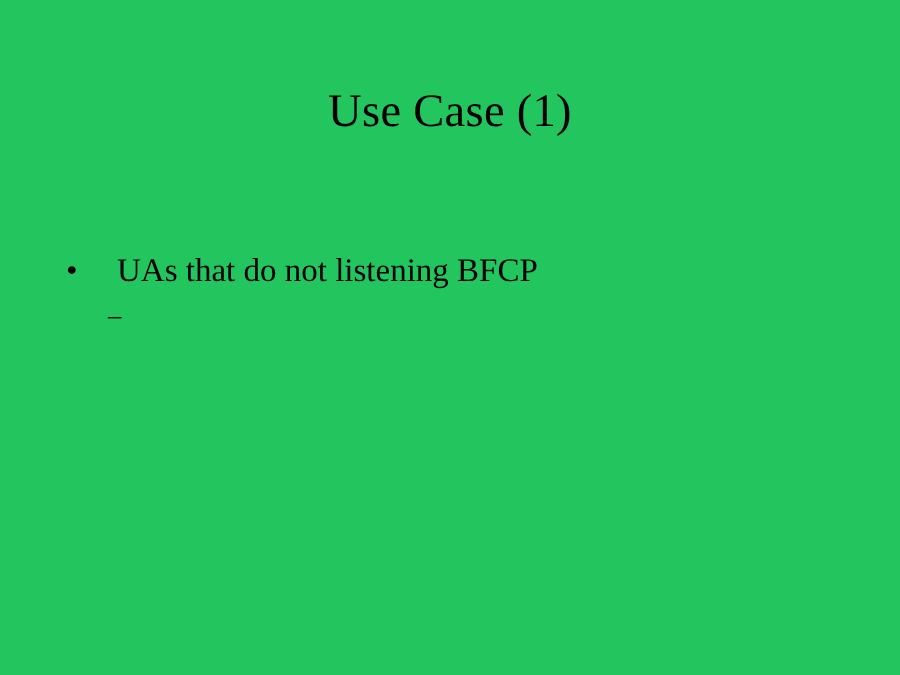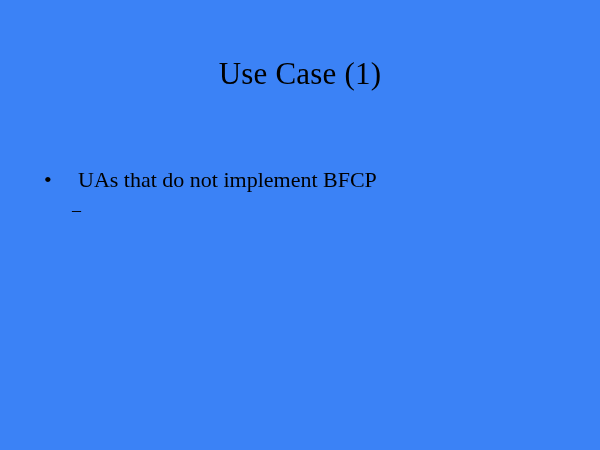--- a/index.html
+++ b/index.html
@@ -11,21 +11,21 @@
     height: 450px;
     background: #ffffff;
     font-family: "Liberation Serif", "DejaVu Serif", serif;
     color: #000000;
     overflow: hidden;
   }
   .slide {
     position: relative;
     width: 600px;
     height: 450px;
-    background: #3b82f6;
+    background: #22c55e;
   }
   .slide-title {
     position: absolute;
     left: 0;
     top: 55px;
     width: 600px;
     text-align: center;
     font-size: 31px;
     line-height: 38px;
     font-weight: normal;
@@ -75,21 +75,21 @@
 <body>
 
 <div class="slide">
 
   <div class="slide-title">Use Case (1)</div>
 
   <div class="body-list">
 
     <div class="bullet-l1">
       <span class="marker">•</span>
-      <span>UAs that do not implement BFCP</span>
+      <span>UAs that do not listening BFCP</span>
     </div>
 
     <div class="bullet-l2">
       <span class="marker">–</span>
     </div>
 
   </div>
 
 </div>
 

